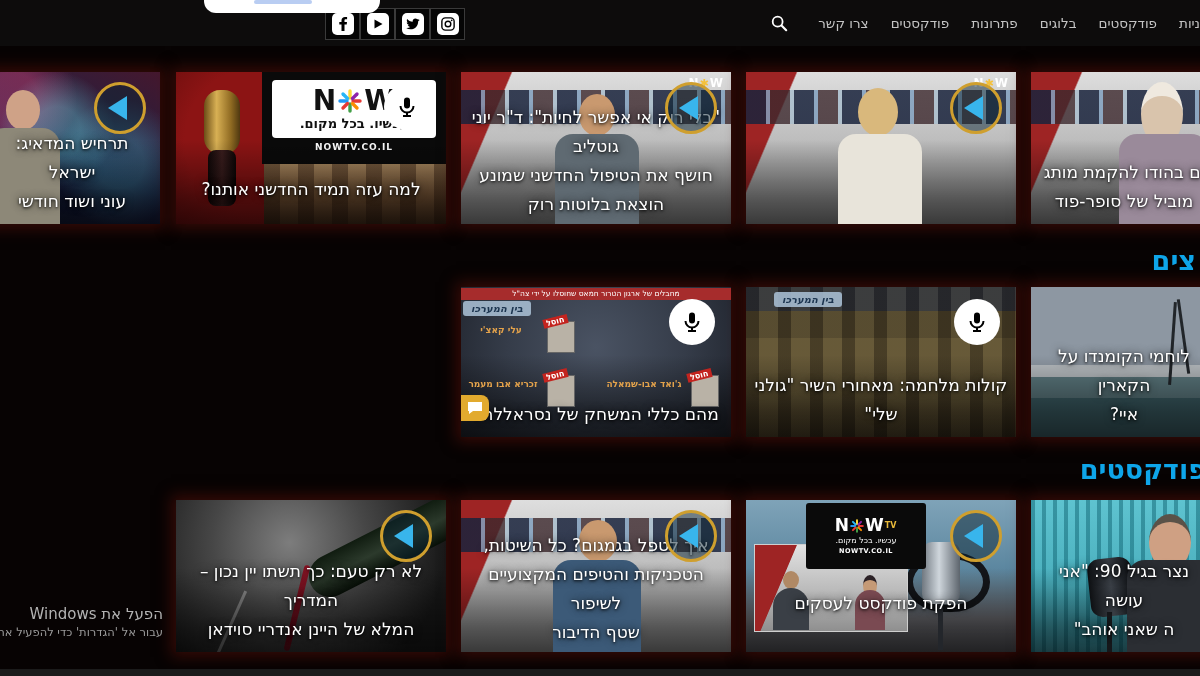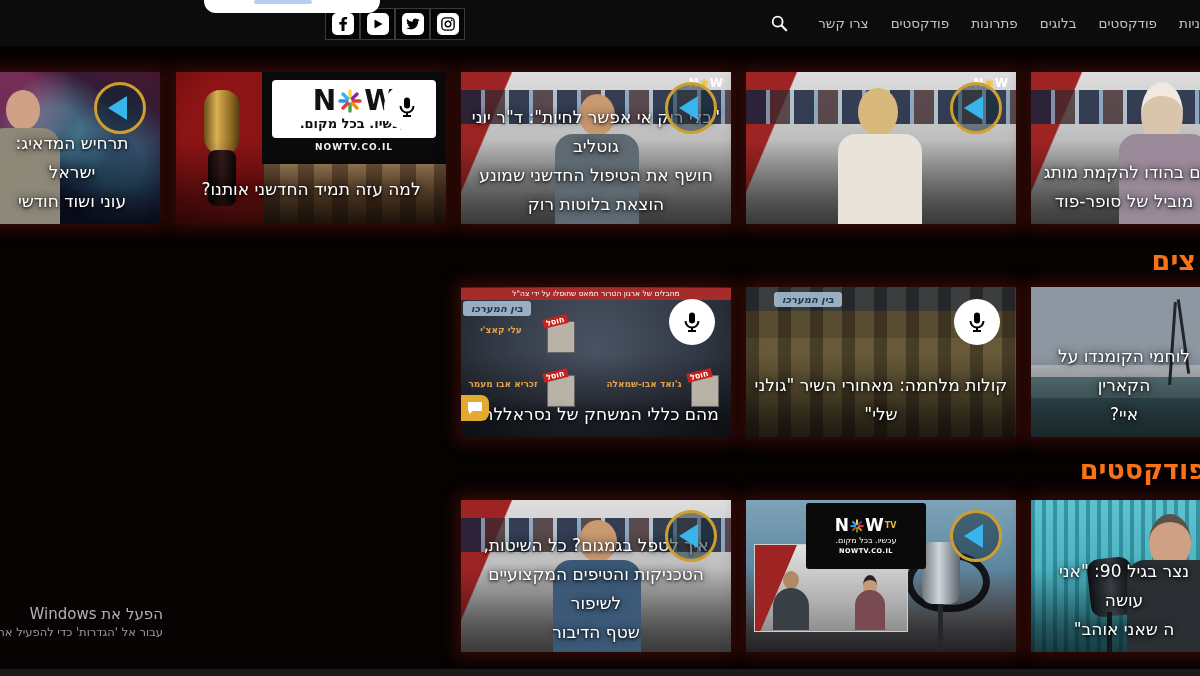--- a/index.html
+++ b/index.html
@@ -13,21 +13,21 @@
   .logo-partial{position:absolute;top:0;left:204px;width:176px;height:13px;background:#fff;
     border-radius:0 0 12px 12px;z-index:5;}
   .logo-partial .blue-line{position:absolute;top:0;left:50px;width:58px;height:4px;background:#b9cdf2;border-radius:2px;}
   .socials{position:absolute;top:8px;left:325px;display:flex;z-index:4;}
   .social-box{width:33px;height:30px;border:1px solid #3a3a3a;display:flex;align-items:center;justify-content:center;background:#050505;cursor:pointer;}
   .social-glyph{width:22px;height:22px;background:#fff;border-radius:5px;display:flex;align-items:center;justify-content:center;color:#000;font-weight:bold;font-size:14px;}
   .nav{position:absolute;top:0;right:0;height:46px;display:flex;align-items:center;direction:rtl;gap:22px;padding-left:8px;z-index:4;}
   .nav-item{color:#c4c4c4;font-size:13.5px;white-space:nowrap;cursor:pointer;}
   .search-wrap{margin-right:8px;cursor:pointer;display:flex;align-items:center;}
   
-  .sec-title{position:absolute;color:#f97316;font-size:27px;font-weight:bold;direction:rtl;white-space:nowrap;z-index:3;}
+  .sec-title{position:absolute;color:#0ea5e9;font-size:27px;font-weight:bold;direction:rtl;white-space:nowrap;z-index:3;}
   .t1{top:245px;right:4px;}
   .t2{top:454px;right:-6px;}
   
   .row{position:absolute;left:0;right:0;}
   .row1{top:72px;height:152px;}
   .row2{top:287px;height:150px;}
   .row3{top:500px;height:152px;}
   .card{position:absolute;top:0;width:270px;height:100%;background:#222;overflow:hidden;cursor:pointer;
     box-shadow:0 0 14px 5px rgba(64,12,8,.8);}
   .cL{left:-110px;} .c2{left:176px;} .c3{left:461px;} .c4{left:746px;} .c5{left:1031px;}
@@ -358,20 +358,33 @@
     <div class="shade"></div>
     <div class="cap cap-clip-right">לוחמי הקומנדו על הקארין
 איי?</div>
   </div>
 </div>
 
 <div class="sec-title t2">פודקסטים</div>
 
 <div class="row row3">
 
+  <div class="card c2">
+    <div class="bg bg-r3c1">
+      <div class="bottle"></div>
+      <div class="stream"></div>
+      <div class="glass-line"></div>
+    </div>
+    <div class="shade"></div>
+    <button class="playbtn">
+        <span class="tri"></span>
+      </button>
+    <div class="cap">לא רק טעם: כך תשתו יין נכון – המדריך
+המלא של היינן אנדריי סוידאן</div>
+  </div>
 
   <div class="card c3">
     <div class="bg newsroom">
       <div class="figure">
         <div class="head" style="left:118px;top:20px;width:38px;height:42px;background:#c9996f;"></div>
         <div class="torso" style="left:92px;top:60px;width:88px;height:92px;background:#3c5a78;"></div>
       </div>
     </div>
     <div class="shade"></div>
     <button class="playbtn">
@@ -414,20 +427,21 @@
           <span class="pod-tv">TV</span>
         </div>
         <div class="pod-tag">עכשיו. בכל מקום.</div>
         <div class="pod-site">NOWTV.CO.IL</div>
       </div>
     </div>
     <div class="shade"></div>
     <button class="playbtn">
         <span class="tri"></span>
       </button>
+    <div class="cap" style="bottom:34px;">הפקת פודקסט לעסקים</div>
   </div>
 
   <div class="card c5">
     <div class="bg bg-r3c4">
       <div class="studio-mic"></div>
       <div class="mic-stand"></div>
       <div class="figure">
         <div class="head" style="left:118px;top:14px;width:42px;height:48px;background:#cfa083;border-top:8px solid #5a5248;"></div>
         <div class="torso" style="left:96px;top:60px;width:92px;height:92px;background:#2b2e33;"></div>
       </div>

